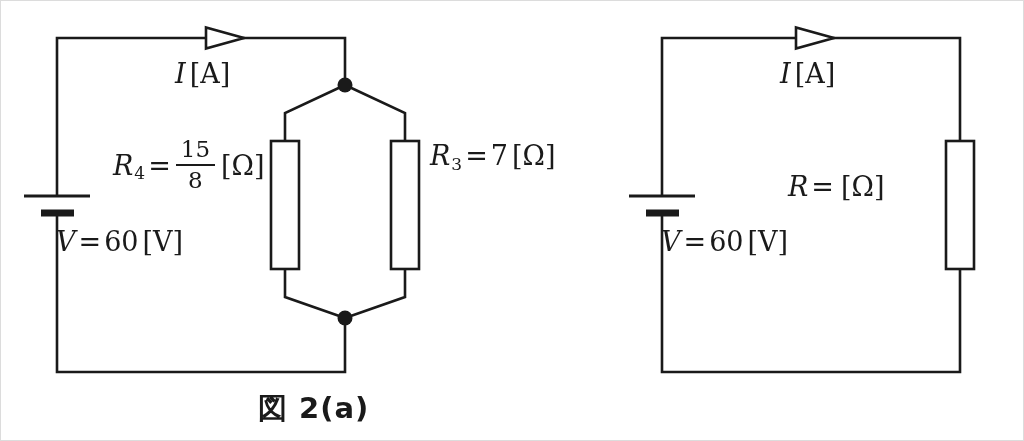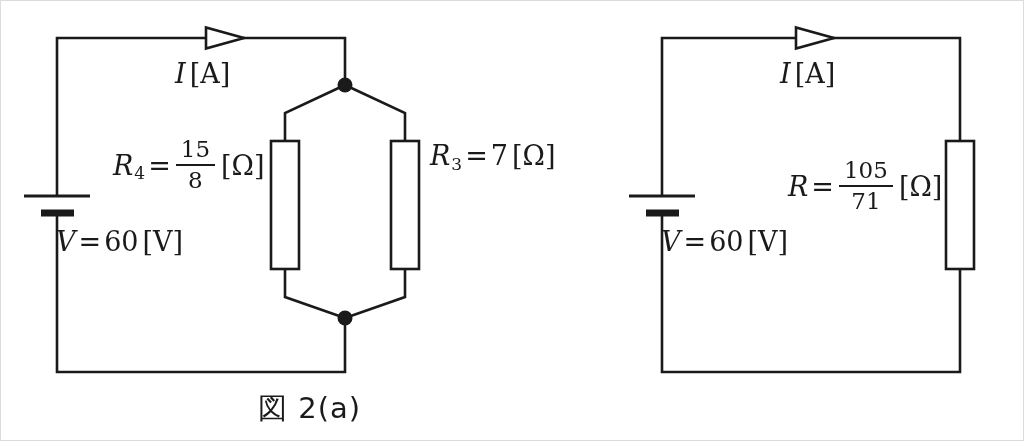--- a/index.html
+++ b/index.html
@@ -47,21 +47,21 @@
   }
   .frac .num {
     padding: 0 5px 2px;
     border-bottom: 2px solid #1a1a1a;
   }
   .frac .den { padding-top: 2px; }
 
   .caption {
     position: absolute;
     font-family: "DejaVu Sans", sans-serif;
-    font-weight: 400;
+    font-weight: 700;
     font-size: 29px;
     letter-spacing: 1px;
     color: #1a1a1a;
     white-space: nowrap;
   }
 </style>
 </head>
 <body>
 
 <div id="canvas">
@@ -132,24 +132,20 @@
   <div class="caption" style="left:258px; top:389px;">図 2(a)</div>
 
   <div class="lbl" style="left:780px; top:58px;">
     <span class="mvar">I</span>
     <span class="unit">[A]</span>
   </div>
 
   <div class="lbl" style="left:788px; top:153px; height:66px;">
     <span class="mvar">R</span>
     <span class="eq">=</span>
-    <span class="frac">
-      <span class="num">105</span>
-      <span class="den">71</span>
-    </span>
     <span class="unit">[Ω]</span>
   </div>
 
   <div class="lbl" style="left:661px; top:226px;">
     <span class="mvar">V</span>
     <span class="eq">=</span>
     <span class="val">60</span>
     <span class="unit">[V]</span>
   </div>
 

